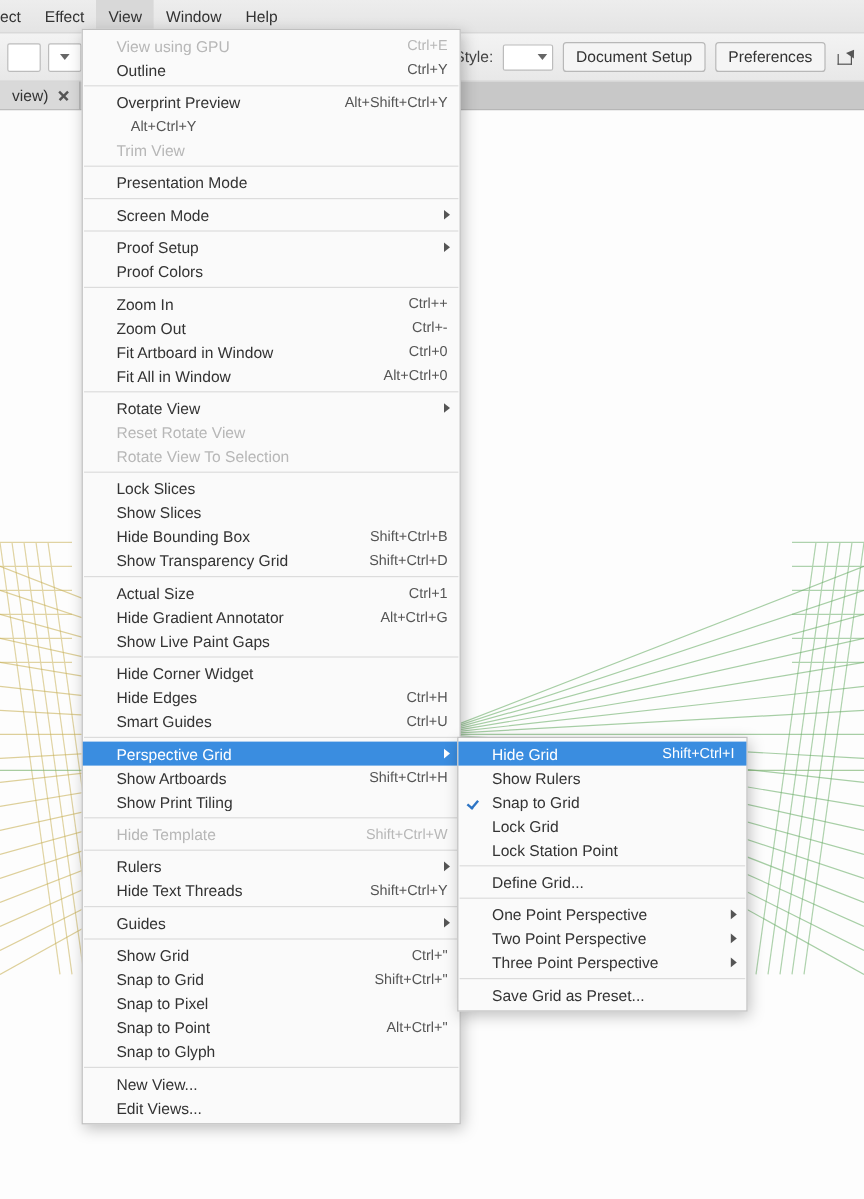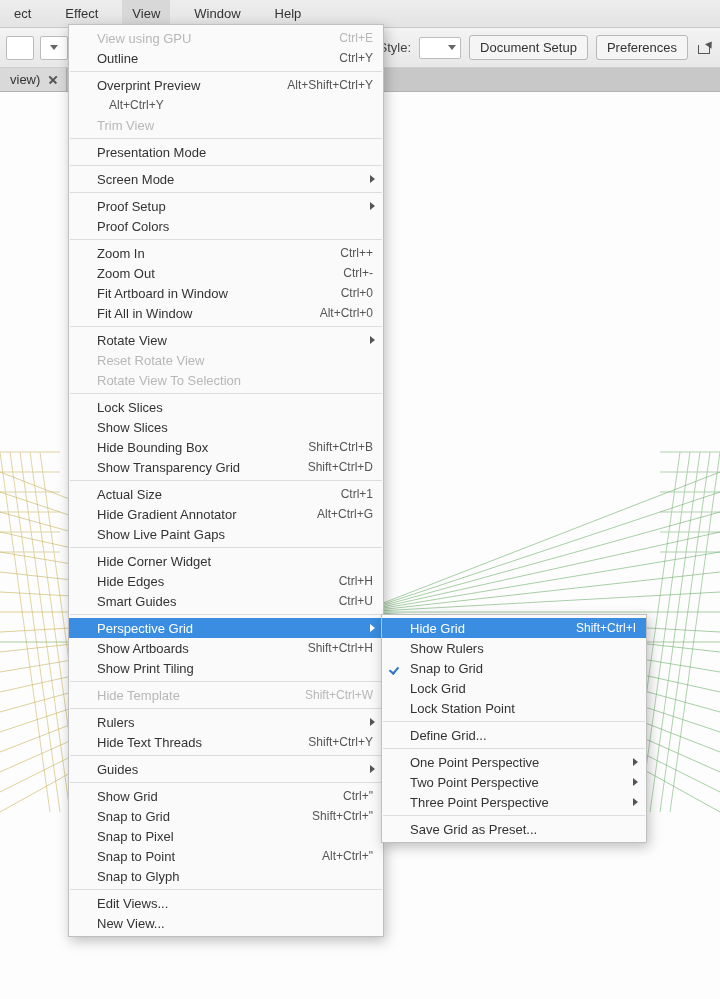--- a/index.html
+++ b/index.html
@@ -1,20 +1,20 @@
 <!DOCTYPE html>
 <html><head>
 <meta charset="utf-8">
 <style>
   * { box-sizing: border-box; margin: 0; padding: 0; font-family: "Segoe UI", Tahoma, sans-serif; font-size: 13px; color: #333; }
   body { width: 720px; height: 999px; background: #fcfcfc; position: relative; overflow: hidden; }
 
   
   .menubar { height: 28px; background: linear-gradient(#ededed,#e4e4e4); border-bottom: 1px solid #c9c9c9; display: flex; align-items: stretch; padding-left: 0; }
-  .menubar-item { padding: 0 10px; display: flex; align-items: center; cursor: default; margin-left: 14px; }
+  .menubar-item { padding: 0 10px; display: flex; align-items: center; cursor: default; }
   .menubar-item.cut { padding-left: 0; }
   .menubar-item.active { background: #d8d8d8; }
 
   
   .optionbar { height: 40px; background: linear-gradient(#f3f3f3,#e8e8e8); border-bottom: 1px solid #cfcfcf; display: flex; align-items: center; gap: 6px; padding: 0 6px; }
   .ob-square { width: 28px; height: 24px; background: #fff; border: 1px solid #bcbcbc; border-radius: 2px; }
   .ob-sep { width: 1px; height: 26px; background: #cfcfcf; margin: 0 4px; }
   .ob-ddl { width: 28px; height: 24px; background: #fff; border: 1px solid #bcbcbc; border-radius: 2px; display:flex; align-items:center; justify-content:center;}
   .ob-ddl::after { content:""; border-left:4px solid transparent; border-right:4px solid transparent; border-top:5px solid #666; }
   .style-label { margin-left: 2px; color:#444;text-align:right; }
@@ -34,21 +34,21 @@
   .doc-tab .close::before { transform:rotate(45deg);} 
   .doc-tab .close::after { transform:rotate(-45deg);} 
 
   
   .canvas { position:absolute; left:0; top:92px; right:0; bottom:0; background:#fdfdfd; overflow:hidden; }
   .canvas svg { position:absolute; inset:0; width:100%; height:100%; }
 
   
   .menu { position:absolute; background:#fafafa; border:1px solid #bfbfbf; box-shadow:2px 4px 12px rgba(0,0,0,0.25); padding:3px 0; }
   .menu.main { left:68px; top:24px; width:316px; }
-  .menu.sub  { left:381px; top:614px; width:266px; }
+  .menu.sub  { left:381px; top:614px; width:242px; }
   .mi { display:flex; align-items:center; height:20px; padding:0 10px 0 28px; position:relative; cursor:default; }
   .mi .lbl { flex:1; white-space:nowrap; overflow:hidden; text-overflow:ellipsis; }
   .mi .sc  { color:#555; font-size:12px; margin-left:12px; }
   .mi.disabled .lbl, .mi.disabled .sc { color:#b7b7b7; }
   .mi.highlight { background:#3a8de0; }
   .mi.highlight .lbl, .mi.highlight .sc { color:#fff; }
   .mi .arrow { position:absolute; right:8px; top:6px; width:0; height:0; border-top:4px solid transparent; border-bottom:4px solid transparent; border-left:5px solid #555; }
   .mi.highlight .arrow { border-left-color:#fff; }
   .mi .check { position:absolute; left:8px; top:4px; width:12px; height:12px; }
   .mi .check::after { content:""; position:absolute; left:1px; top:3px; width:4px; height:7px; border-right:2px solid #2d74c4; border-bottom:2px solid #2d74c4; transform:rotate(40deg); }
@@ -321,24 +321,24 @@
     </div>
     <div class="mi">
       <span class="lbl">Snap to Point</span>
       <span class="sc">Alt+Ctrl+"</span>
     </div>
     <div class="mi">
       <span class="lbl">Snap to Glyph</span>
     </div>
     <div class="sep"></div>
     <div class="mi">
+      <span class="lbl">New View...</span>
+    </div>
+    <div class="mi">
       <span class="lbl">Edit Views...</span>
-    </div>
-    <div class="mi">
-      <span class="lbl">New View...</span>
     </div>
   </div>
 
 <div class="menu sub" id="sub-menu">
     <div class="mi highlight">
       <span class="lbl">Hide Grid</span>
       <span class="sc">Shift+Ctrl+I</span>
     </div>
     <div class="mi">
       <span class="lbl">Show Rulers</span>

